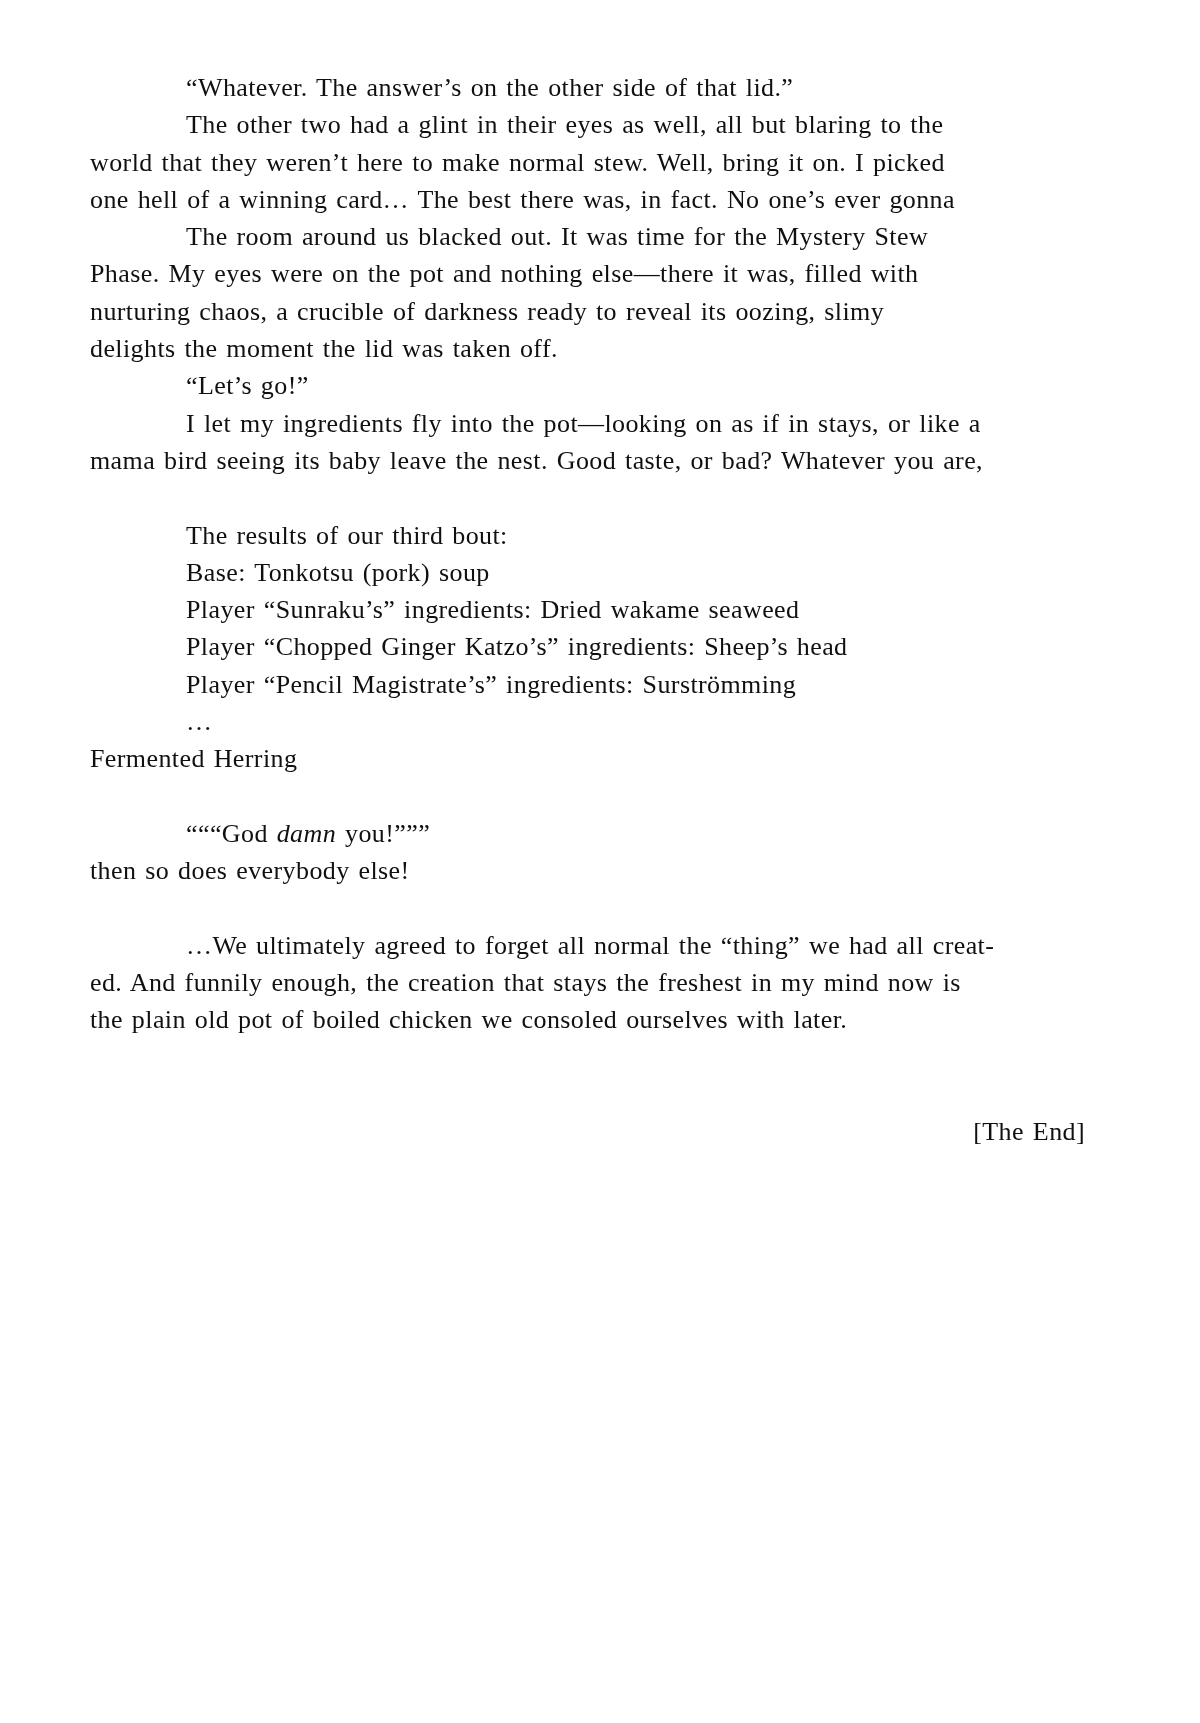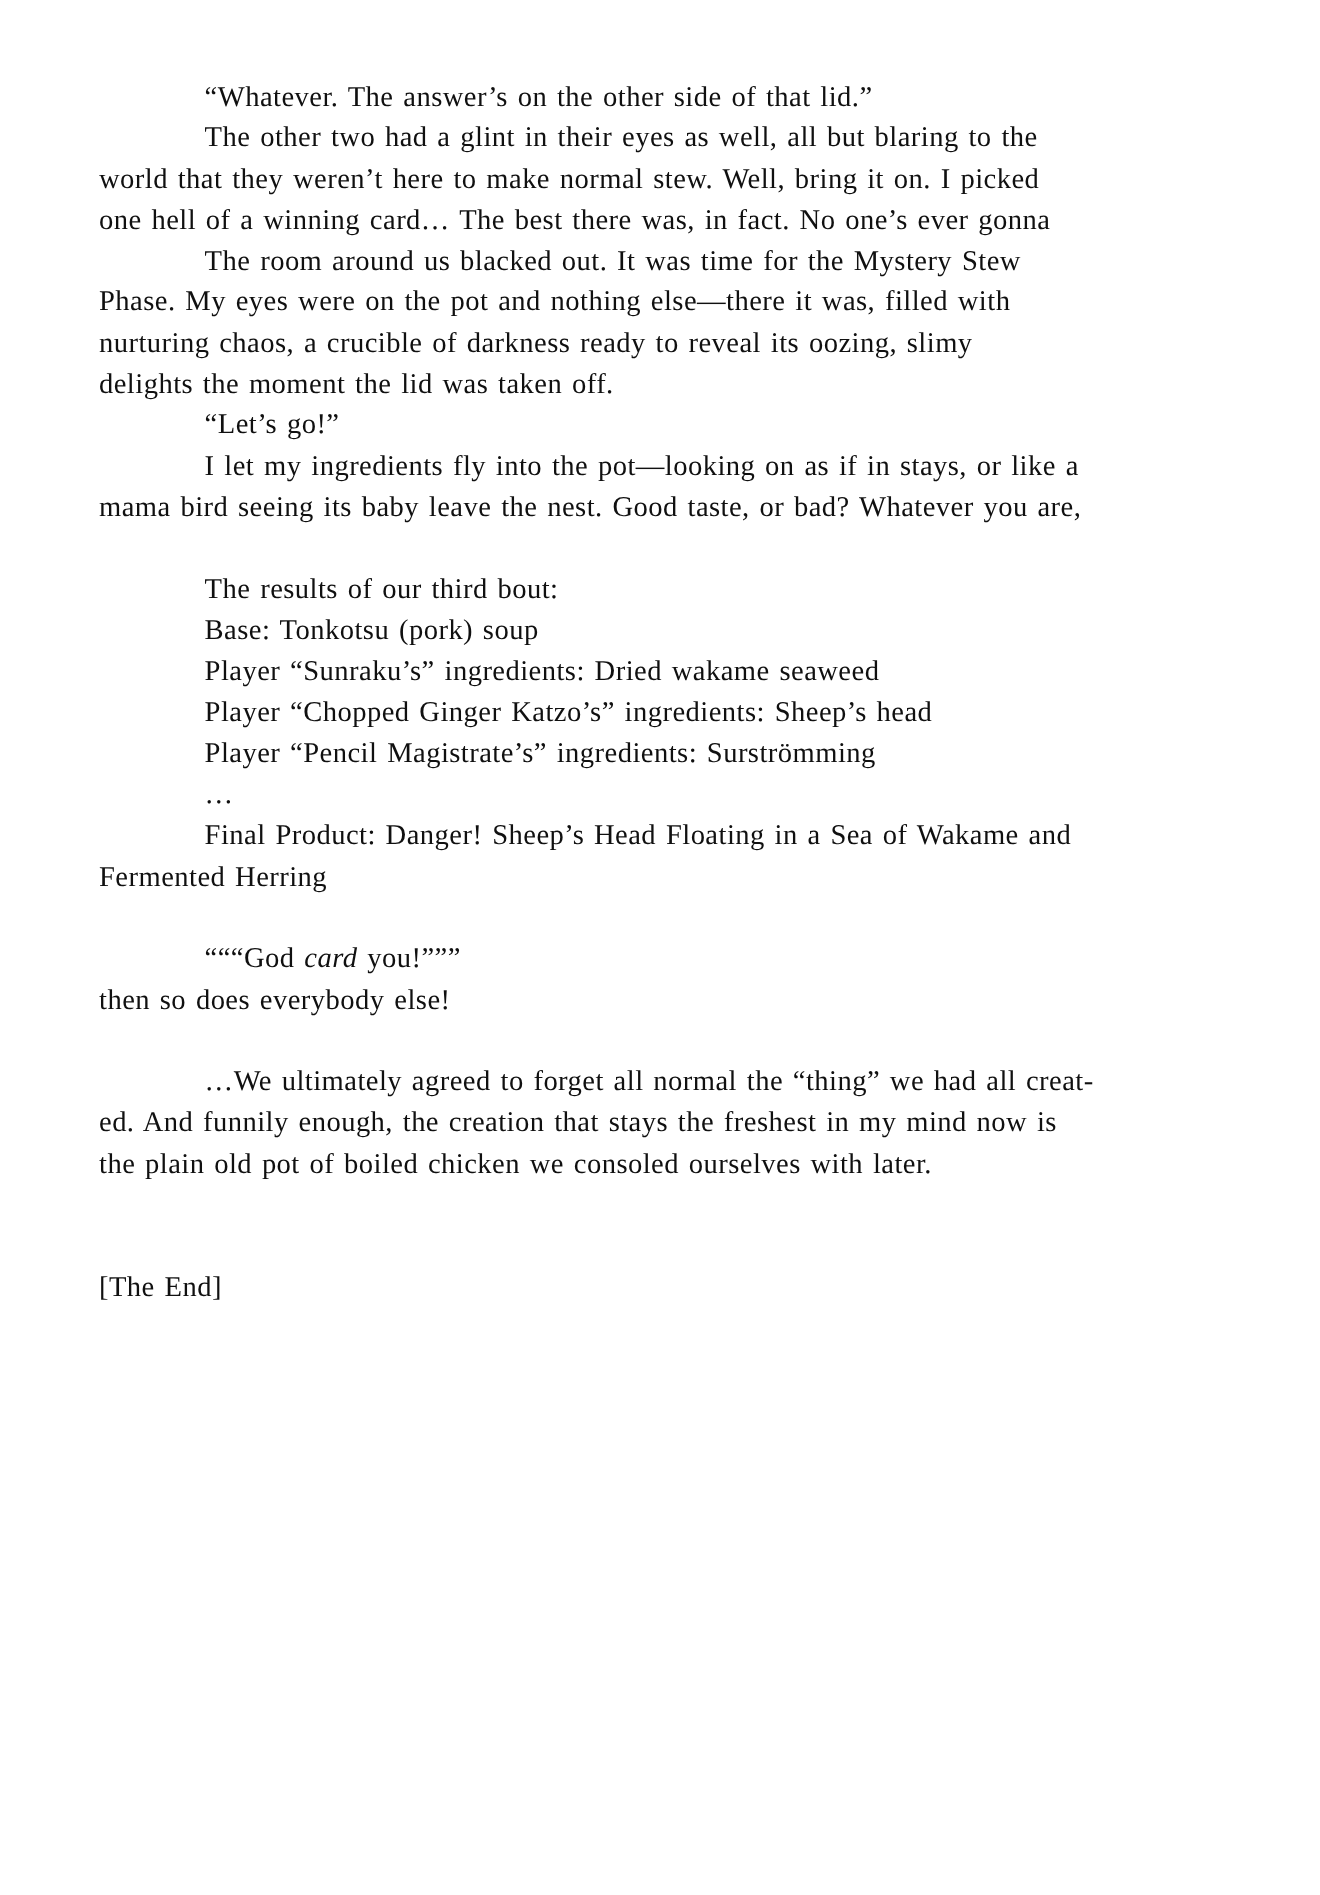--- a/index.html
+++ b/index.html
@@ -25,20 +25,21 @@
     word-spacing: 2px;
   }
   .line {
     white-space: pre;
     min-height: 37.3px;
   }
   .line.indent {
     padding-left: 96px;
   }
   .line.right {
+    text-align: right;
   }
   .line em {
     font-style: italic;
   }
 </style>
 </head>
 <body>
 
 <div class="page">
   <div>
@@ -53,24 +54,23 @@
       <div class="line indent">“Let’s go!”</div>
       <div class="line indent">I let my ingredients fly into the pot—looking on as if in stays, or like a</div>
       <div class="line">mama bird seeing its baby leave the nest. Good taste, or bad? Whatever you are,</div>
       <div class="line"> </div>
       <div class="line indent">The results of our third bout:</div>
       <div class="line indent">Base: Tonkotsu (pork) soup</div>
       <div class="line indent">Player “Sunraku’s” ingredients: Dried wakame seaweed</div>
       <div class="line indent">Player “Chopped Ginger Katzo’s” ingredients: Sheep’s head</div>
       <div class="line indent">Player “Pencil Magistrate’s” ingredients: Surströmming</div>
       <div class="line indent">…</div>
-      <div class="line indent">Final Product: Danger! Sheep’s Head Floating in a Sea of Wakame and</div>
       <div class="line">Fermented Herring</div>
       <div class="line"> </div>
-      <div class="line indent"><span>“““God </span><em>card</em><span> you!”””</span></div>
+      <div class="line indent"><span>“““God </span><em>damn</em><span> you!”””</span></div>
       <div class="line">then so does everybody else!</div>
       <div class="line"> </div>
       <div class="line indent">…We ultimately agreed to forget all normal the “thing” we had all creat-</div>
       <div class="line">ed. And funnily enough, the creation that stays the freshest in my mind now is</div>
       <div class="line">the plain old pot of boiled chicken we consoled ourselves with later.</div>
       <div class="line"> </div>
       <div class="line"> </div>
       <div class="line right">[The End]</div>
     </div>
 </div>

